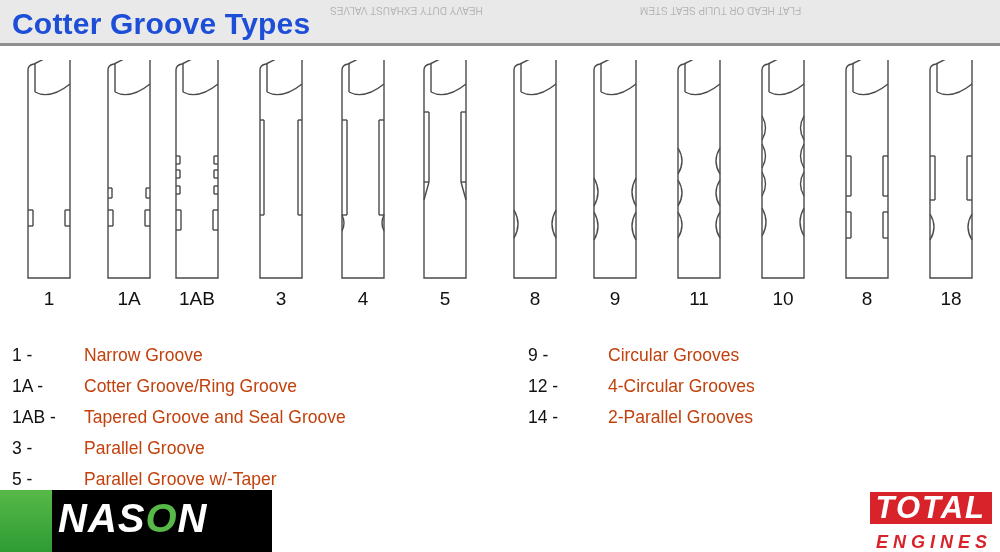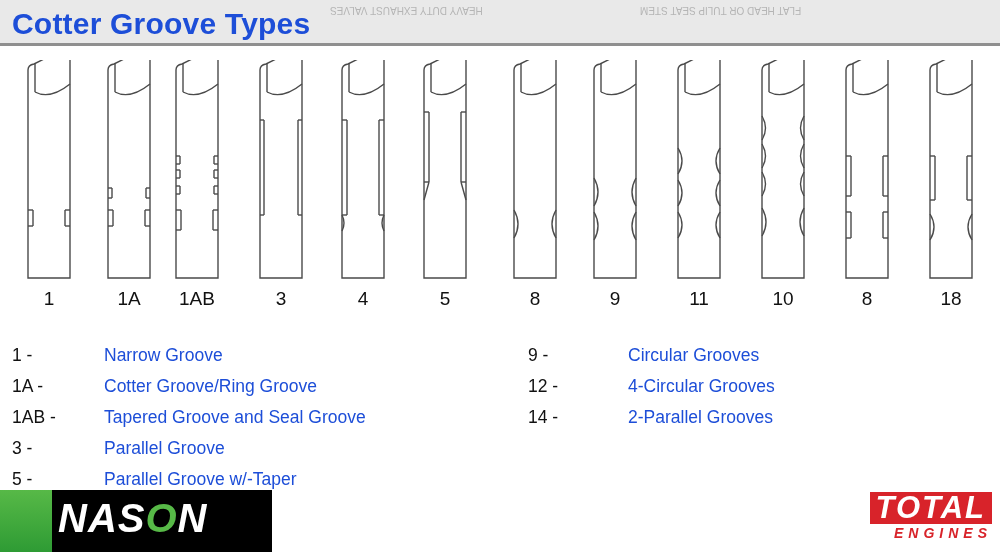--- a/index.html
+++ b/index.html
@@ -91,21 +91,21 @@
     line-height: 31px;
     font-size: 17.5px;
     white-space: nowrap;
   }
   .legend-key {
     display: inline-block;
     width: 72px;
     color: #111;
   }
   #legend-col-right .legend-key { width: 80px; }
-  .legend-text { color: #1d4ed8; margin-left: 20px; }
+  .legend-text { color: #c2410c; }
 
   
   #nason-logo {
     position: absolute;
     left: 0; bottom: 0;
     width: 272px; height: 62px;
     background: #000;
     overflow: hidden;
   }
   #nason-bar {
@@ -140,26 +140,26 @@
     font-weight: bold;
     font-style: italic;
     letter-spacing: 2px;
     padding: 0 6px;
     line-height: 32px;
     font-family: "Liberation Sans", sans-serif;
   }
   #engines-word {
     display: block;
     color: #d8232a;
-    font-size: 14px;
+    font-size: 18px;
     font-weight: bold;
     font-style: italic;
     letter-spacing: 5px;
     line-height: 17px;
-    margin-top: 1px;
+    margin-top: 10px;
     font-family: "Liberation Sans", sans-serif;
   }
 </style>
 </head>
 <body>
 
 <div id="header-band">
   <div id="page-title">Cotter Groove Types</div>
   <div class="ghost" id="ghost-left">HEAVY DUTY EXHAUST VALVES</div>
   <div class="ghost" id="ghost-right">FLAT HEAD OR TULIP SEAT STEM</div>

